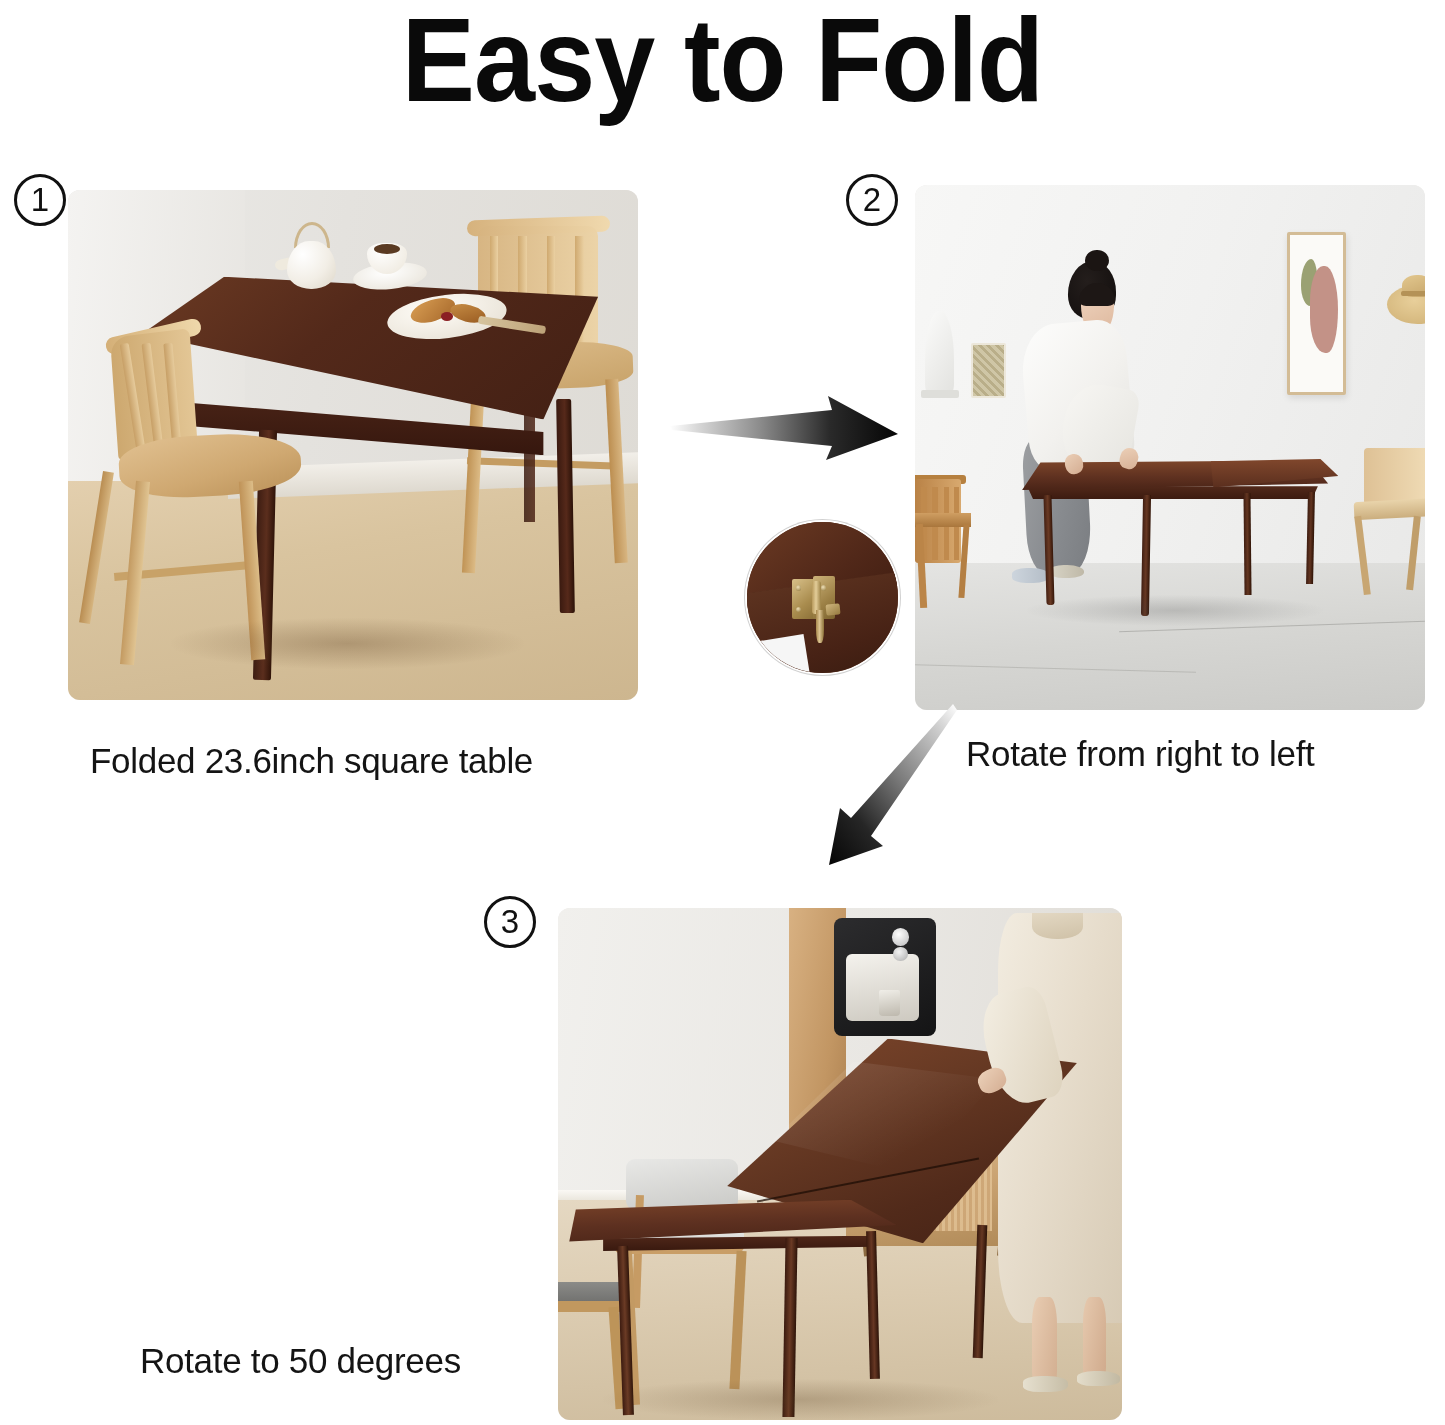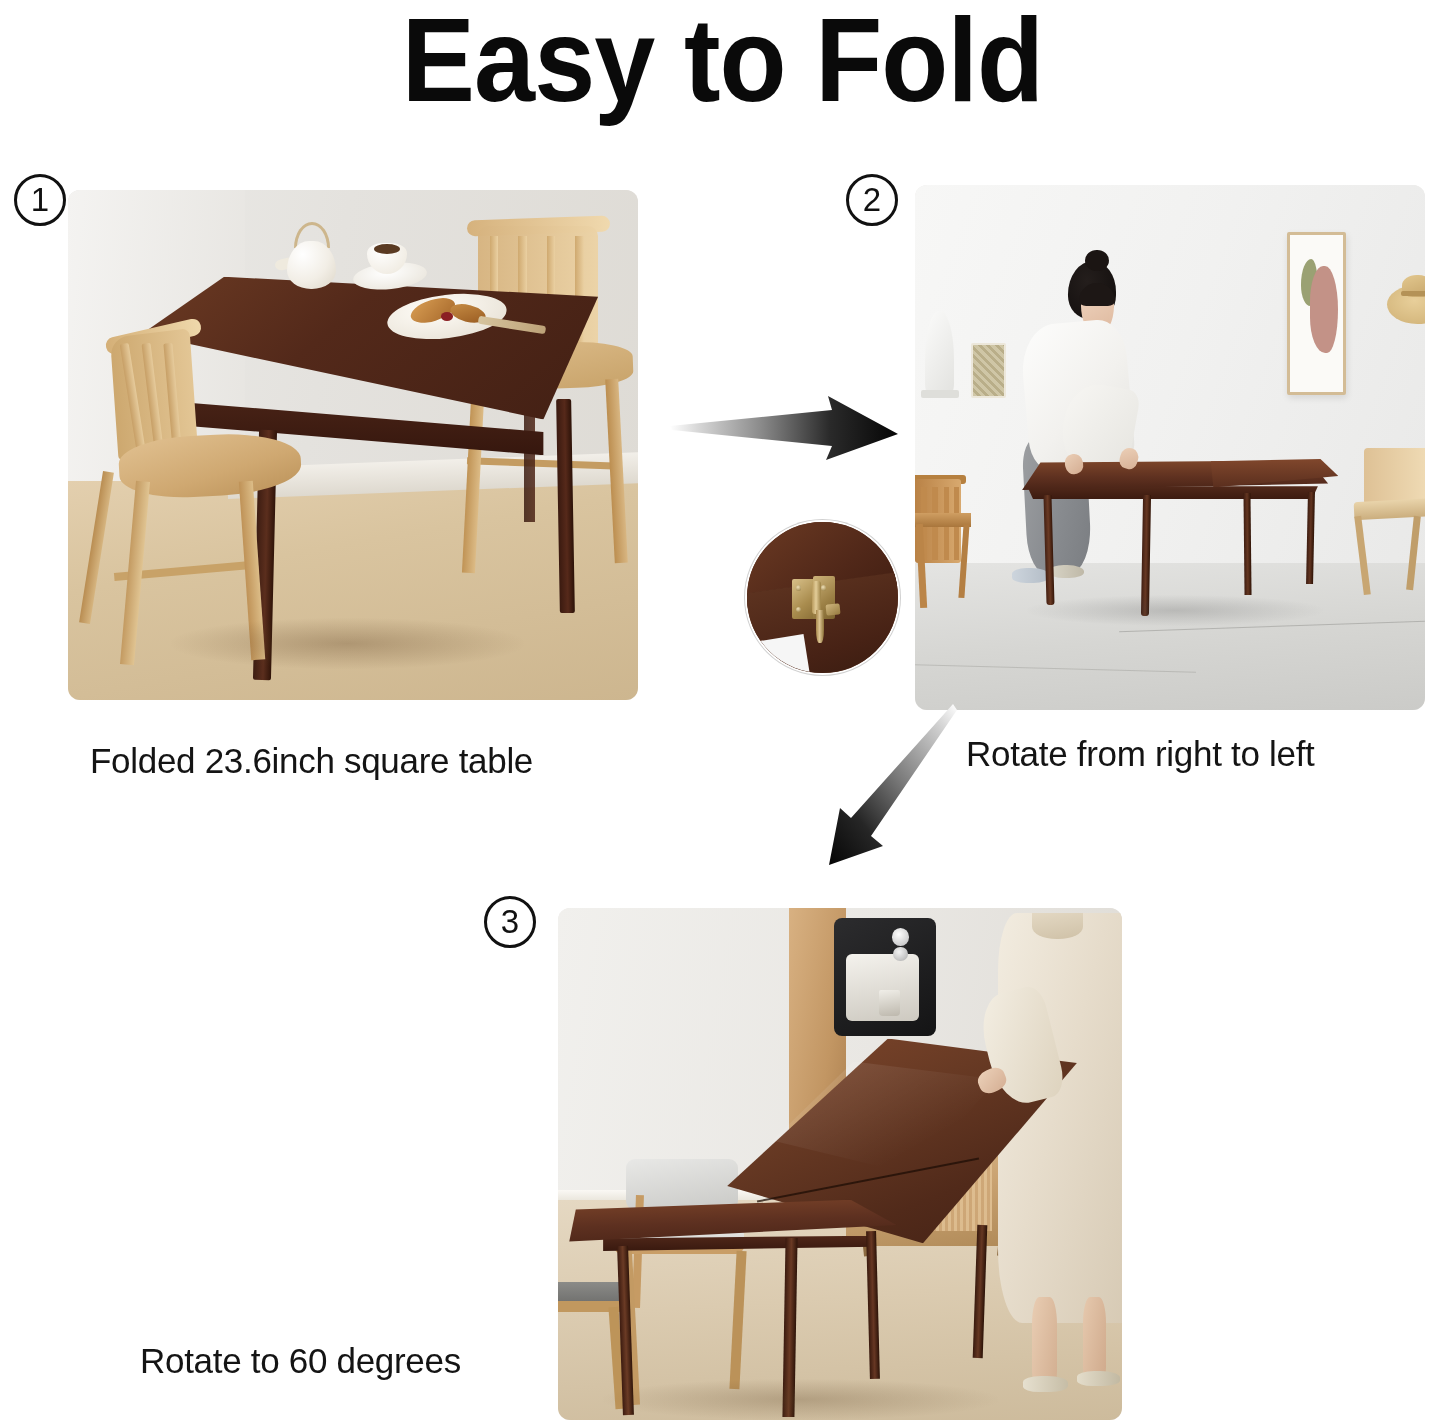--- a/index.html
+++ b/index.html
@@ -940,21 +940,21 @@
     <div class="ph-layer" id="p3-leg-1"></div>
     <div class="ph-layer" id="p3-leg-2"></div>
     <div class="ph-layer" id="p3-leg-3"></div>
     <div class="ph-layer" id="p3-leg-4"></div>
     <div class="ph-layer" id="p3-shadow"></div>
   </div>
 
   <div class="badge" id="badge-3">
     <span>3</span>
   </div>
-  <div class="caption" id="cap-3">Rotate to 60 degrees</div>
+  <div class="caption" id="cap-3">Rotate to 50 degrees</div>
 
   <div id="hinge-inset">
     <div id="hinge-wood-top"></div>
     <div id="hinge-seam"></div>
     <div id="hinge-wood-bottom"></div>
     <div id="hinge-white-corner"></div>
     <div id="hinge-plate-l"></div>
     <div id="hinge-plate-r"></div>
     <div id="hinge-knuckle"></div>
     <div id="hinge-pin"></div>

